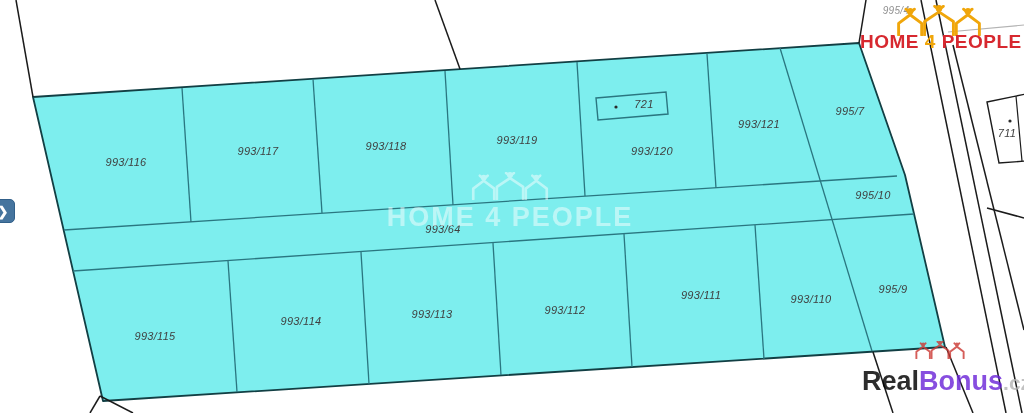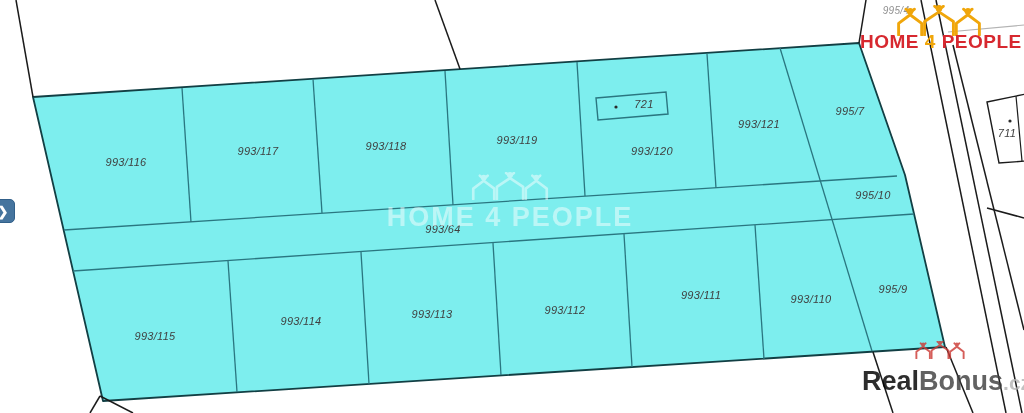--- a/index.html
+++ b/index.html
@@ -18,21 +18,21 @@
   
   .wm-center{position:absolute;left:383px;top:172px;width:254px;text-align:center;
              opacity:.48;color:#fff;line-height:1;pointer-events:none;}
   .wm-center .icon-slot{display:block;height:30px;}
   .wm-center .wm-text{font-weight:bold;font-size:27px;letter-spacing:2px;margin-top:2px;white-space:nowrap;}
   
   .wm-br{position:absolute;left:862px;top:341px;width:210px;opacity:.82;line-height:1;pointer-events:none;}
   .wm-br .icon-slot{display:block;margin-left:48px;height:26px;}
   .rb-text{font-weight:bold;font-size:27px;white-space:nowrap;margin-top:1px;}
   .rb-gray{color:#000000;}
-  .rb-red{color:#404040;}
+  .rb-red{color:#6d28d9;}
   .rb-suffix{color:#b5b5b5;font-size:21px;}
   
   .next-btn{position:absolute;left:-9px;top:199px;width:24px;height:24px;
             background:#45749e;border:1px solid #31608a;border-radius:5px;
             color:#fff;font-size:13px;font-weight:bold;display:flex;
             align-items:center;justify-content:center;padding:0;cursor:pointer;}
 </style>
 </head>
 <body>
 

